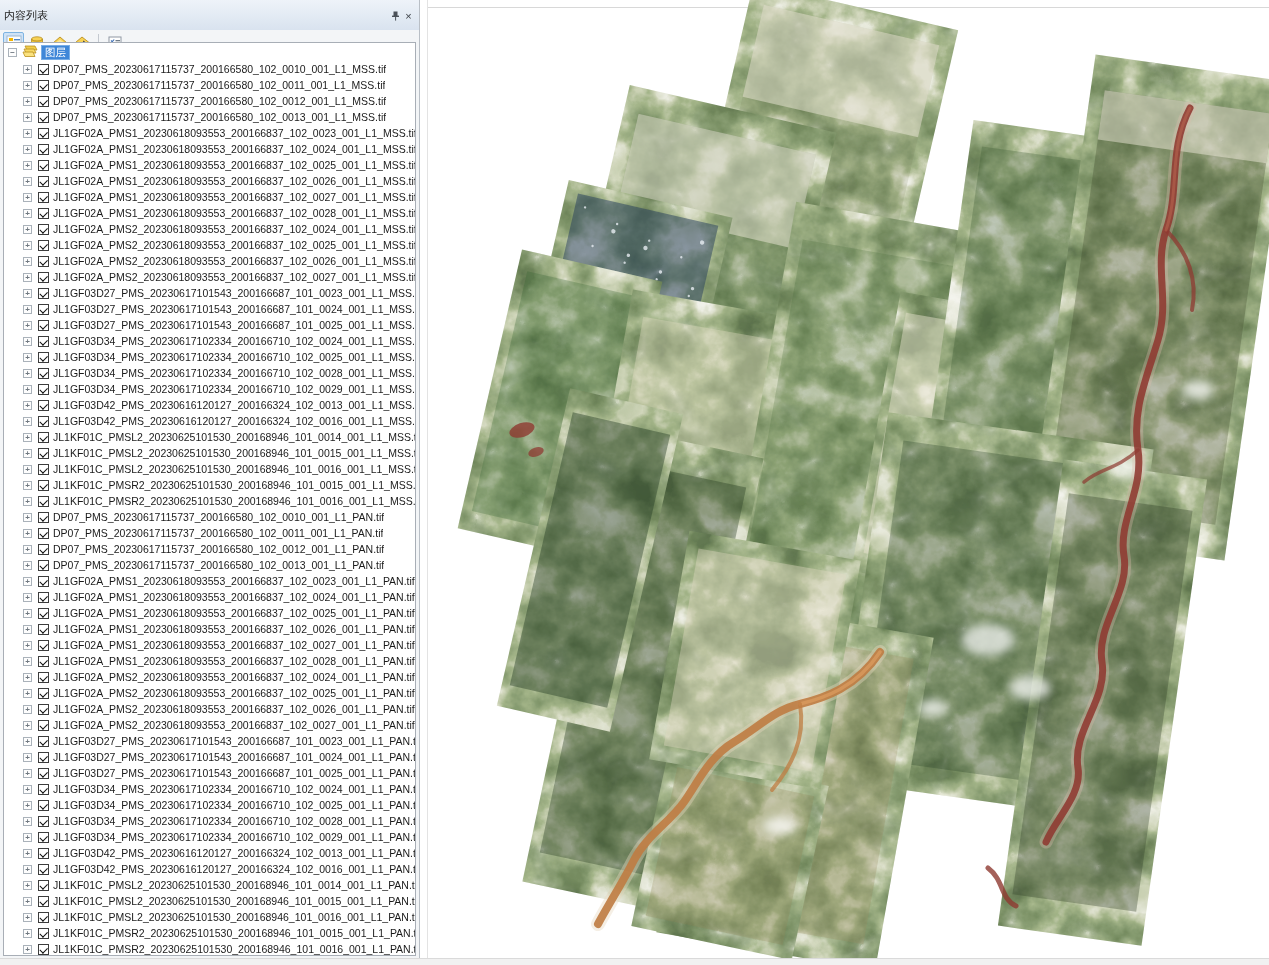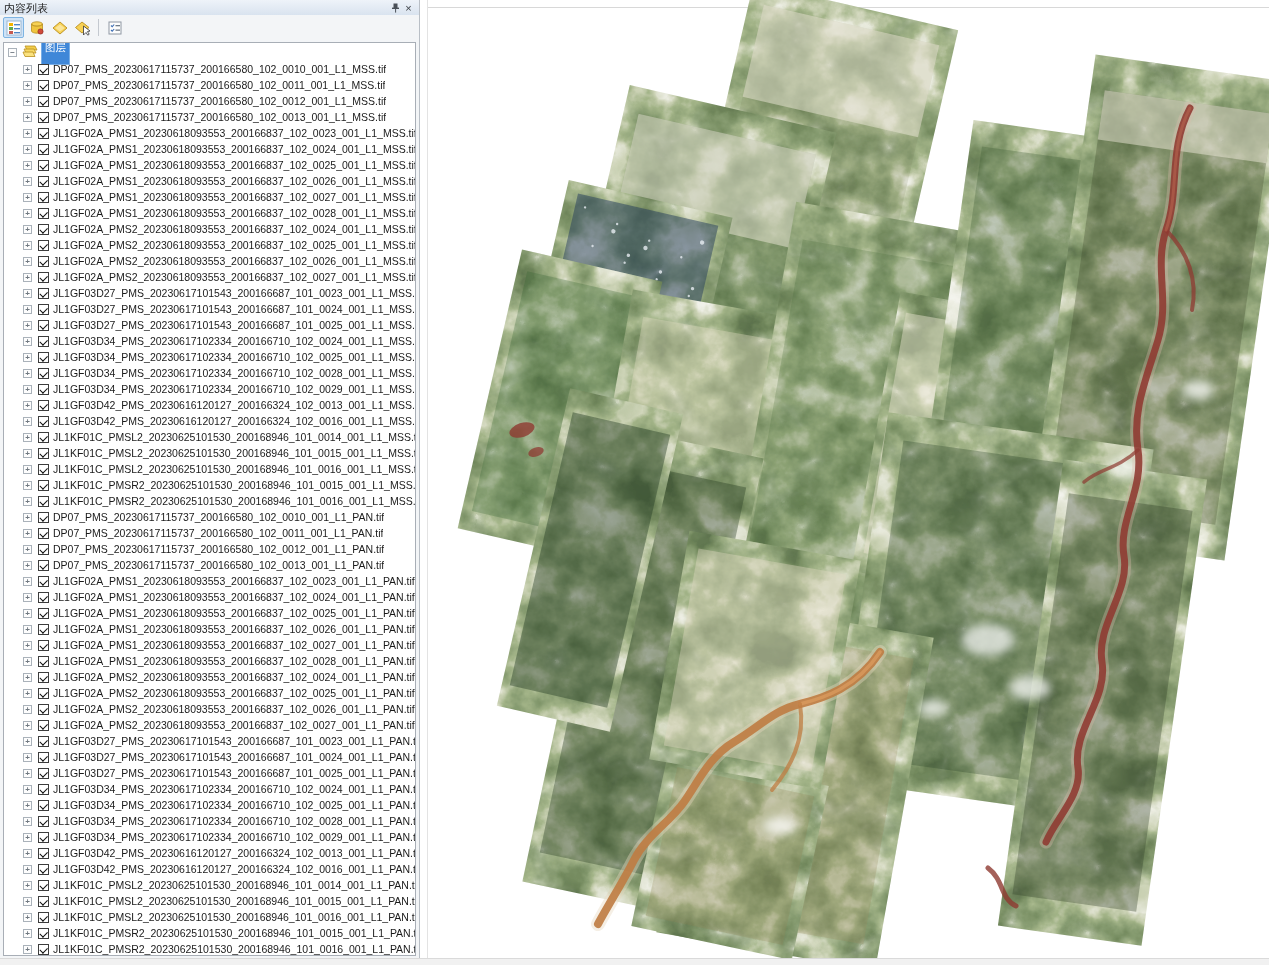--- a/index.html
+++ b/index.html
@@ -8,21 +8,21 @@
     position:relative; width:1269px; height:965px; overflow:hidden;
     font-family:"Liberation Sans","DejaVu Sans",sans-serif;
     background:#ffffff; user-select:none;
   }
   
   .toc-panel {
     position:absolute; left:0; top:0; width:420px; height:958px;
     background:#f3f5f7; border-right:1px solid #b9bfc6;
   }
   .toc-titlebar {
-    height:15px; display:flex; align-items:center; padding:1px 4px 0 4px;
+    height:30px; display:flex; align-items:center; padding:1px 4px 0 4px;
     background:linear-gradient(#eef3f9,#d9e3ef);
     font-size:11px; color:#222;
   }
   .toc-title { flex:1 1 auto; line-height:13px; }
   .win-btn { width:13px; height:12px; display:flex; align-items:center; justify-content:center;
     color:#3a3f45; font-size:11px; line-height:10px; cursor:pointer; }
   .win-btn svg { display:block; }
   .toc-toolbar {
     height:25px; display:flex; align-items:center; gap:2px; padding:2px 3px;
     background:#f3f5f7;
@@ -38,21 +38,21 @@
     background:#ffffff; border:1px solid #a8aeb6; overflow:hidden;
     font-size:10.5px; color:#1a1a1a;
   }
   .tree-root-row { height:17px; display:flex; align-items:center; padding-top:2px; margin-left:4px; }
   .collapse-box, .expand-box {
     flex:0 0 auto; width:9px; height:9px; background:#fdfdfd; border:1px solid #aab2ba;
     color:#6f7880; font-size:8px; line-height:7px; text-align:center; font-weight:bold;
   }
   .group-icon { margin:0 3px 0 4px; }
   .root-label {
-    background:#3f87d8; border:1px solid #79aee6; color:#fff; padding:0 3px 11px 3px;
+    background:#3f87d8; border:1px solid #79aee6; color:#fff; padding:0 3px 1px 3px;
     line-height:12px; font-size:10.5px;
   }
   .layer-rows { margin-top:1px; }
   .layer-row { height:16px; display:flex; align-items:center; white-space:nowrap; }
   .layer-row .expand-box { margin-left:19px; }
   .cb {
     flex:0 0 auto; position:relative; width:11px; height:11px; margin-left:6px;
     border:1px solid #3c3c3c; background:#fff;
   }
   .cb::after {

